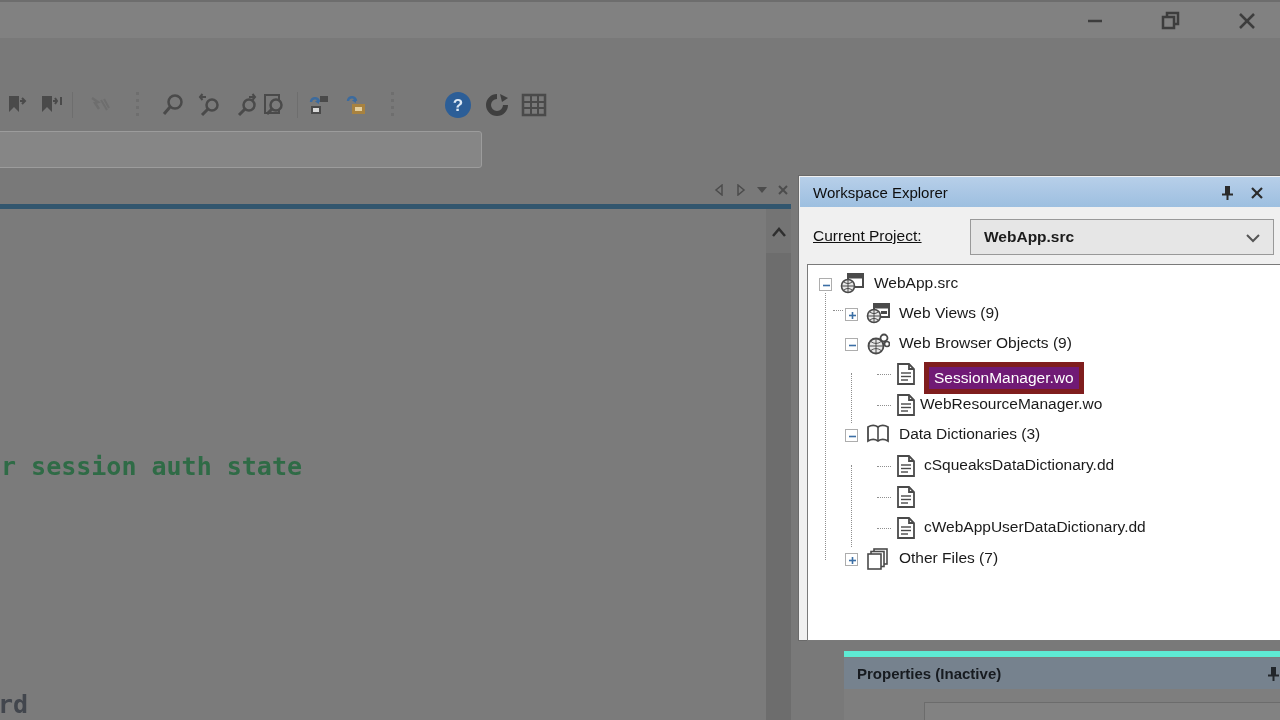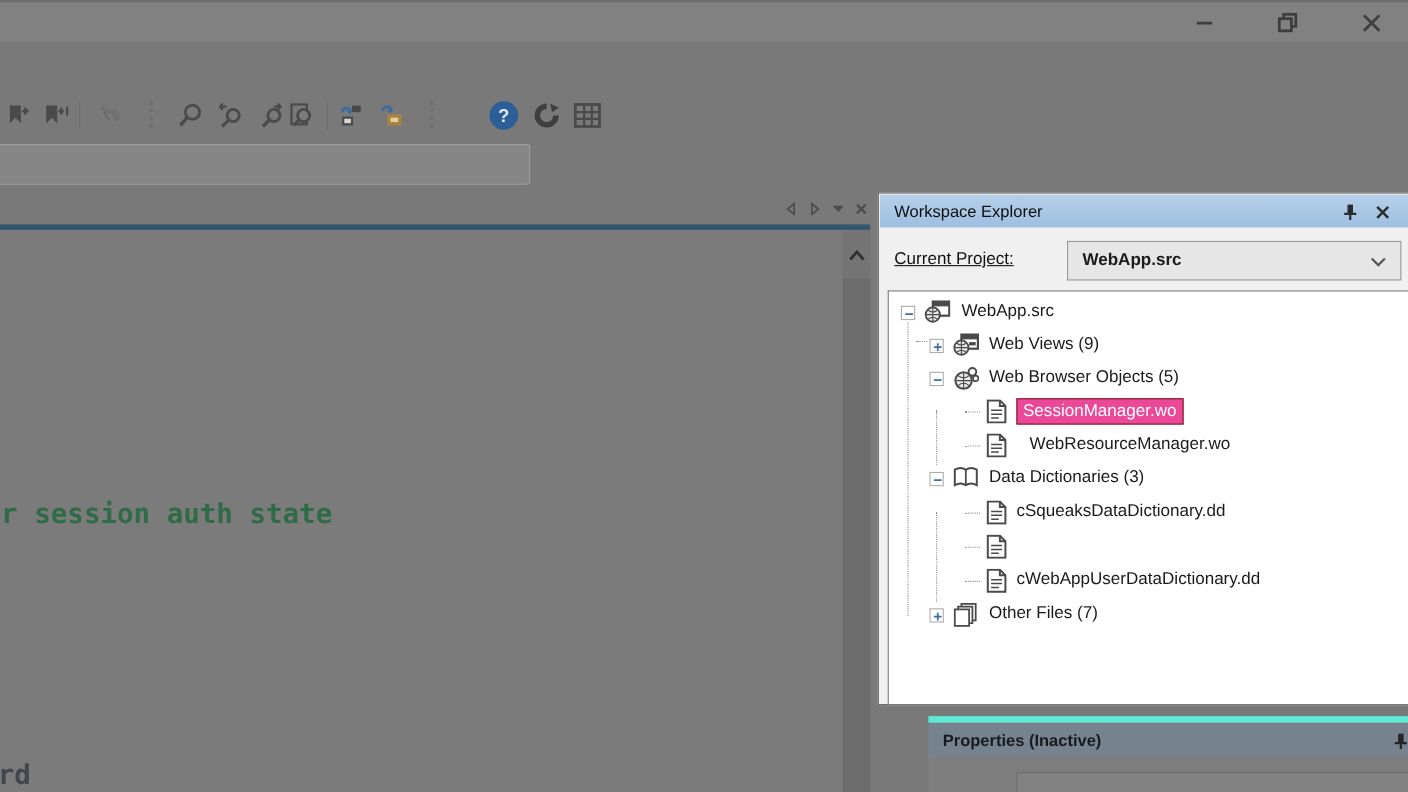--- a/index.html
+++ b/index.html
@@ -48,21 +48,21 @@
   .cp-chevron { position:absolute; right:12px; top:13px; }
 
   .tree-box { position:absolute; left:8px; top:88px; width:474px; height:377px;
     background:#ffffff; border:1px solid #7a7a7a; border-right:none; overflow:hidden; }
 
   .trow { position:absolute; left:0; width:474px; height:31px; }
   .trow .lbl { position:absolute; top:5px; font-size:15.5px; color:#1a1a1a; white-space:nowrap; }
   .expander { position:absolute; top:9px; width:13px; height:13px; background:#fff; border:1px solid #adadad; }
   .expander svg { position:absolute; left:2px; top:2px; }
   .ticon { position:absolute; top:4px; width:24px; height:22px; }
-  .sel { background:#ec4899; color:#fff !important; padding:2px 5px; border:1px solid #7f1d1d; top:3px !important; }
+  .sel { background:#701a75; color:#fff !important; padding:2px 5px; border:5px solid #7f1d1d; top:3px !important; }
 
   .dotline-v { position:absolute; width:1px; border-left:1px dotted #8f8f8f; }
   .dotline-h { position:absolute; height:1px; border-top:1px dotted #8f8f8f; }
 
   
   .prop-panel { position:absolute; left:844px; top:651px; width:482px; height:69px; background:#7e7e7e; border-top:6px solid #5eead4; }
   .prop-title { position:absolute; left:0; top:1px; width:482px; height:31px; background:#76828e; display:flex; align-items:center; padding-left:13px; }
   .prop-title-text { font-size:15px; font-weight:600; color:#171b20; }
   .prop-field { position:absolute; left:80px; top:45px; width:393px; height:40px; background:#828282; border:1px solid #6c6c6c; }
 
@@ -311,21 +311,21 @@
       <div class="ticon" style="left:58px">
         <svg width="24" height="22">
             <circle cx="10" cy="13" r="7.5" fill="#e8e8e8" stroke="#4a4a4a" stroke-width="1.8"></circle>
             <line x1="2.5" y1="13" x2="17.5" y2="13" stroke="#4a4a4a"></line>
             <line x1="10" y1="5.5" x2="10" y2="20.5" stroke="#4a4a4a"></line>
             <path d="M5 8.5 c3 2.5 7 2.5 10 0 M5 17.5 c3 -2.5 7 -2.5 10 0" fill="none" stroke="#4a4a4a"></path>
             <circle cx="18" cy="5" r="3.5" fill="none" stroke="#4a4a4a" stroke-width="1.8"></circle>
             <circle cx="21" cy="11" r="2.5" fill="none" stroke="#4a4a4a" stroke-width="1.6"></circle>
           </svg>
       </div>
-      <span class="lbl" style="left:91px">Web Browser Objects (5)</span>
+      <span class="lbl" style="left:91px">Web Browser Objects (9)</span>
     </div>
 
     <div class="trow" style="top:94px">
       <div class="dotline-h" style="left:69px; top:15px; width:14px"></div>
       <div class="ticon" style="left:88px">
         <svg width="20" height="22">
             <path d="M2 1 h11 l5 5 v15 h-16 z" fill="#fff" stroke="#4a4a4a" stroke-width="1.8"></path>
             <path d="M13 1 v5 h5" fill="none" stroke="#4a4a4a" stroke-width="1.8"></path>
             <line x1="5" y1="10" x2="15" y2="10" stroke="#4a4a4a" stroke-width="1.4"></line>
             <line x1="5" y1="13.5" x2="15" y2="13.5" stroke="#4a4a4a" stroke-width="1.4"></line>
@@ -339,21 +339,21 @@
       <div class="dotline-h" style="left:69px; top:15px; width:14px"></div>
       <div class="ticon" style="left:88px">
         <svg width="20" height="22">
             <path d="M2 1 h11 l5 5 v15 h-16 z" fill="#fff" stroke="#4a4a4a" stroke-width="1.8"></path>
             <path d="M13 1 v5 h5" fill="none" stroke="#4a4a4a" stroke-width="1.8"></path>
             <line x1="5" y1="10" x2="15" y2="10" stroke="#4a4a4a" stroke-width="1.4"></line>
             <line x1="5" y1="13.5" x2="15" y2="13.5" stroke="#4a4a4a" stroke-width="1.4"></line>
             <line x1="5" y1="17" x2="12" y2="17" stroke="#4a4a4a" stroke-width="1.4"></line>
           </svg>
       </div>
-      <span class="lbl" style="left:128px">WebResourceManager.wo</span>
+      <span class="lbl" style="left:112px">WebResourceManager.wo</span>
     </div>
 
     <div class="trow" style="top:155px">
       <div class="expander" style="left:37px">
         <svg width="9" height="9">
             <line x1="1" y1="4.5" x2="8" y2="4.5" stroke="#3b6ea5" stroke-width="1.6"></line>
           </svg>
       </div>
       <div class="ticon" style="left:58px">
         <svg width="26" height="22">

